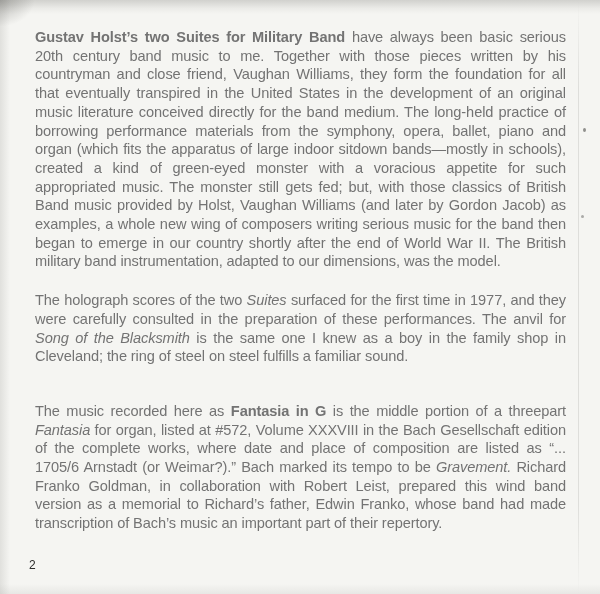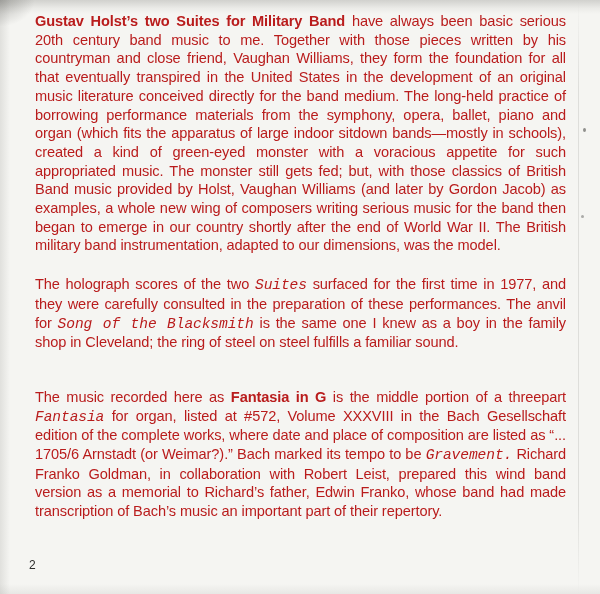--- a/index.html
+++ b/index.html
@@ -43,34 +43,34 @@
   .speck1, .speck2 {
     position: absolute; width: 3px; height: 4px; border-radius: 50%;
     background: rgba(60,60,58,0.55); pointer-events: none;
   }
   .speck1 { right: 14px; top: 128px; }
   .speck2 { right: 16px; top: 215px; height: 3px; background: rgba(60,60,58,0.4); }
 
   .content {
     position: absolute;
     left: 35px;
-    top: 12px;
+    top: 28px;
     width: 531px;
-    color: #b91c1c;
+    color: #737373;
   }
   .para {
     margin: 0 0 20px 0;
     font-size: 14.6px;
     line-height: 18.7px;
     letter-spacing: -0.1px;
     text-align: justify;
   }
   .para:last-child { margin-bottom: 0; margin-top: 36px; }
   .seg.bold   { font-weight: 700; }
-  .seg.italic { font-style: italic; font-family: Liberation Mono, monospace; }
+  .seg.italic { font-style: italic; }
   .seg.normal { font-weight: 400; font-style: normal; }
 
   .pagenum {
     position: absolute;
     left: 29px;
     top: 558px;
     font-size: 12px;
     line-height: 14px;
     color: #2e2e2c;
   }

